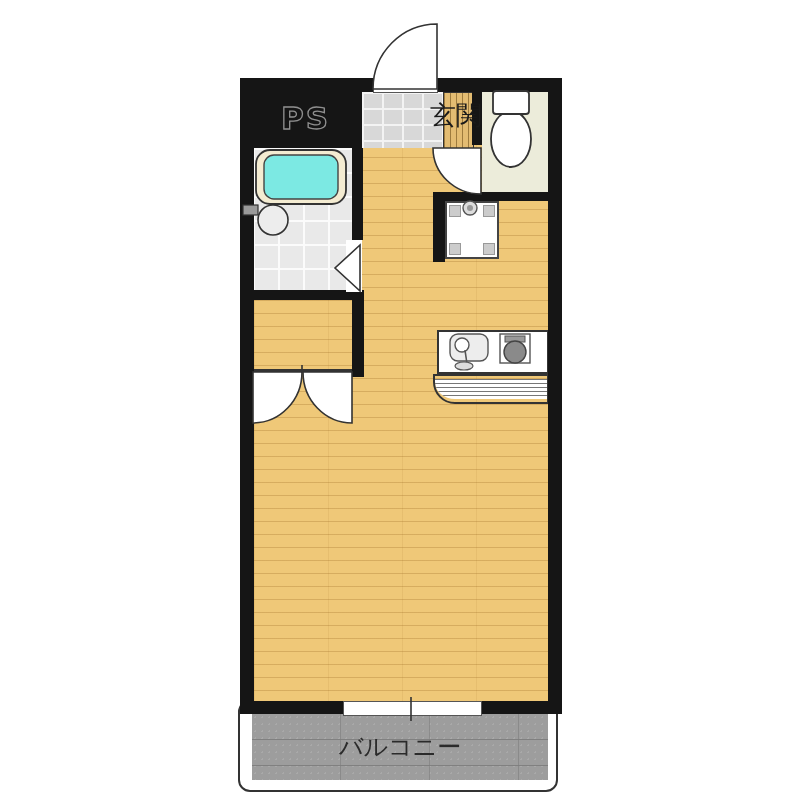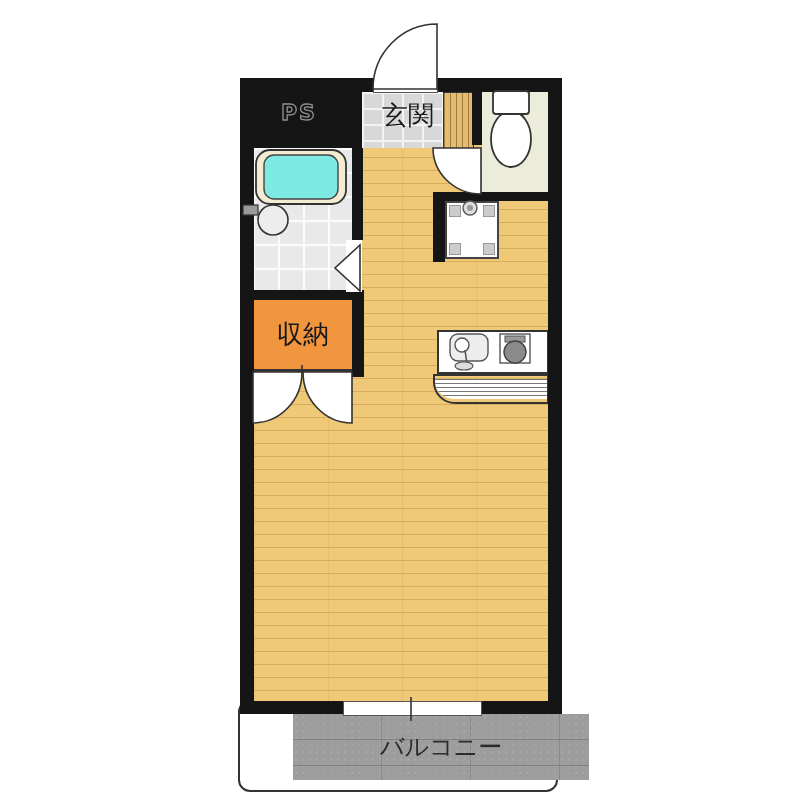--- a/index.html
+++ b/index.html
@@ -25,21 +25,21 @@
                          linear-gradient(90deg,#fbfbfb 2px, transparent 2px);
         background-size:25px 24px;z-index:20;}
   .closet{position:absolute;background:var(--closet_orange,#F2953F);z-index:20;
         display:flex;align-items:center;justify-content:center;}
   .balcony-outer{position:absolute;background:#fff;border:2px solid #333;border-radius:12px;z-index:5;}
   .balcony-floor{position:absolute;background-color:var(--balcony_gray,#9D9D9D);
         background-image:repeating-linear-gradient(180deg, transparent 0 25px, rgba(125,125,125,.9) 25px 26px),
                          repeating-linear-gradient(90deg, transparent 0 88px, rgba(130,130,130,.7) 88px 89px),
                          radial-gradient(rgba(255,255,255,.12) 1px, transparent 1px);
         background-size:auto,auto,7px 7px;
-        z-index:8;display:flex;align-items:center;justify-content:center;margin-left:41px;}
+        z-index:8;display:flex;align-items:center;justify-content:center;}
   .washer-pan{position:absolute;background:#fff;border:2px solid #444;z-index:22;}
   .washer-pan .corner{position:absolute;width:10px;height:10px;background:#ccc;border:1px solid #999;}
   .counter{position:absolute;background:#fff;border:2px solid #333;z-index:22;}
   .counter-shelf{position:absolute;background:#fff;border:2px solid #333;border-bottom-left-radius:22px;
         background-image:repeating-linear-gradient(180deg, transparent 0 3px, #777 3px 4px);
         background-clip:content-box;padding:3px 0;z-index:21;}
   .gap-white{position:absolute;background:#fff;border:1px solid #555;z-index:32;}
   .door-track{position:absolute;background:#333;z-index:23;}
   
   .lbl{position:absolute;color:#1a1a1a;z-index:50;white-space:nowrap;}
@@ -59,23 +59,20 @@
 
   <div class="wood" style="left:254px;top:92px;width:294px;height:609px;"></div>
 
   <div class="genkan-tile" style="left:362px;top:92px;width:81px;height:56px;"></div>
   <div class="slats" style="left:443px;top:92px;width:29px;height:57px;"></div>
 
   <div class="toilet-room" style="left:482px;top:92px;width:66px;height:100px;"></div>
 
   <div class="bathroom" style="left:253px;top:148px;width:99px;height:144px;"></div>
 
-  <div class="closet" style="left:254px;top:300px;width:98px;height:69px;">
-    <div class="lbl" style="position:static;font-size:26px;">収納</div>
-  </div>
   <div class="door-track" style="left:253px;top:369px;width:99px;height:3px;"></div>
 
   <div class="washer-pan" style="left:445px;top:201px;width:50px;height:54px;">
     <span class="corner" style="left:2px;top:2px;"></span>
     <span class="corner" style="right:2px;top:2px;"></span>
     <span class="corner" style="left:2px;bottom:2px;"></span>
     <span class="corner" style="right:2px;bottom:2px;"></span>
   </div>
 
   <div class="counter-shelf" style="left:433px;top:374px;width:112px;height:20px;"></div>
@@ -134,16 +131,16 @@
     <line x1="465" y1="350" x2="467" y2="364" stroke="#555" stroke-width="1.6"></line>
     <ellipse cx="464" cy="366" rx="9" ry="4" fill="#ddd" stroke="#555" stroke-width="1.2"></ellipse>
 
     <rect x="500" y="334" width="30" height="29" fill="#fff" stroke="#555" stroke-width="1.4"></rect>
     <rect x="505" y="336" width="20" height="6" fill="#999" stroke="#555" stroke-width="1"></rect>
     <circle cx="515" cy="352" r="11" fill="#8a8a8a" stroke="#444" stroke-width="1.4"></circle>
 
     <line x1="411" y1="697" x2="411" y2="721" stroke="#333" stroke-width="1.6"></line>
   </svg>
 
-  <div class="lbl lbl-ps" style="left:281px;top:100px;font-size:22px;">PS</div>
-  <div class="lbl" style="left:382px;top:98px;font-size:26px;">玄関</div>
+  <div class="lbl lbl-ps" style="left:281px;top:100px;font-size:31px;">PS</div>
+  <div class="lbl" style="left:382px;top:98px;font-size:26px;padding-left:48px;">玄関</div>
 
 </div>
 
 </body></html>

